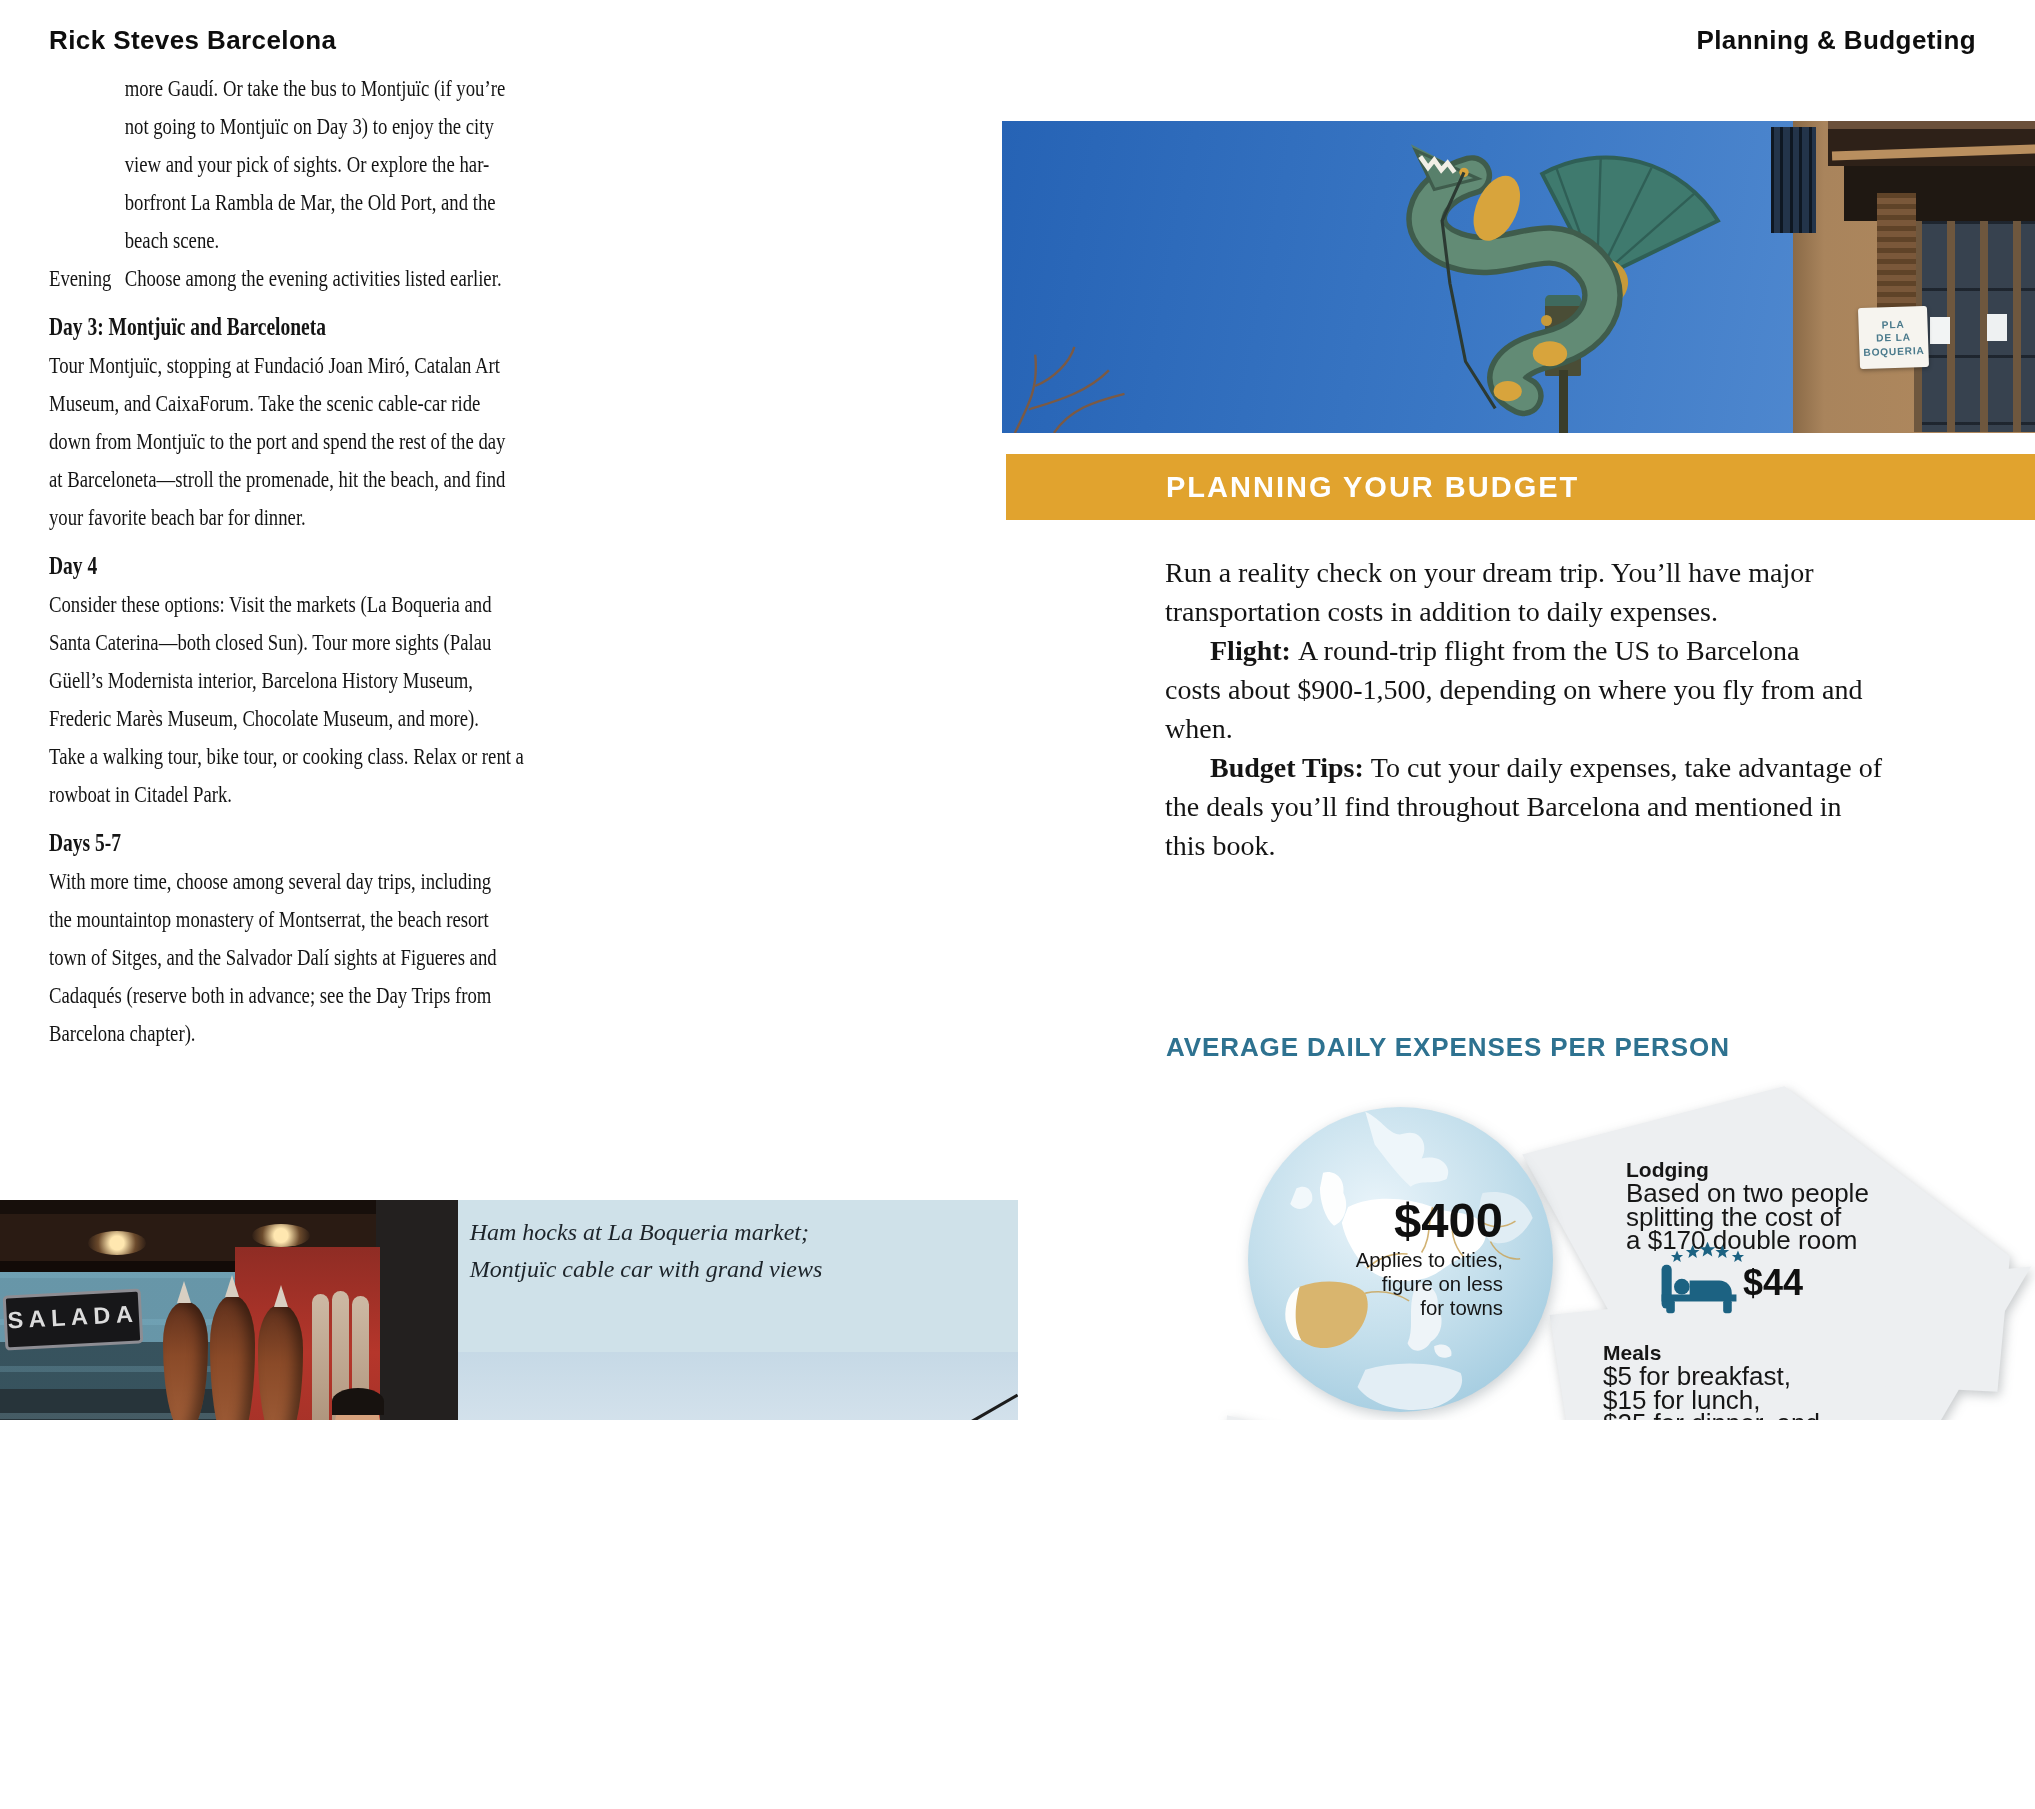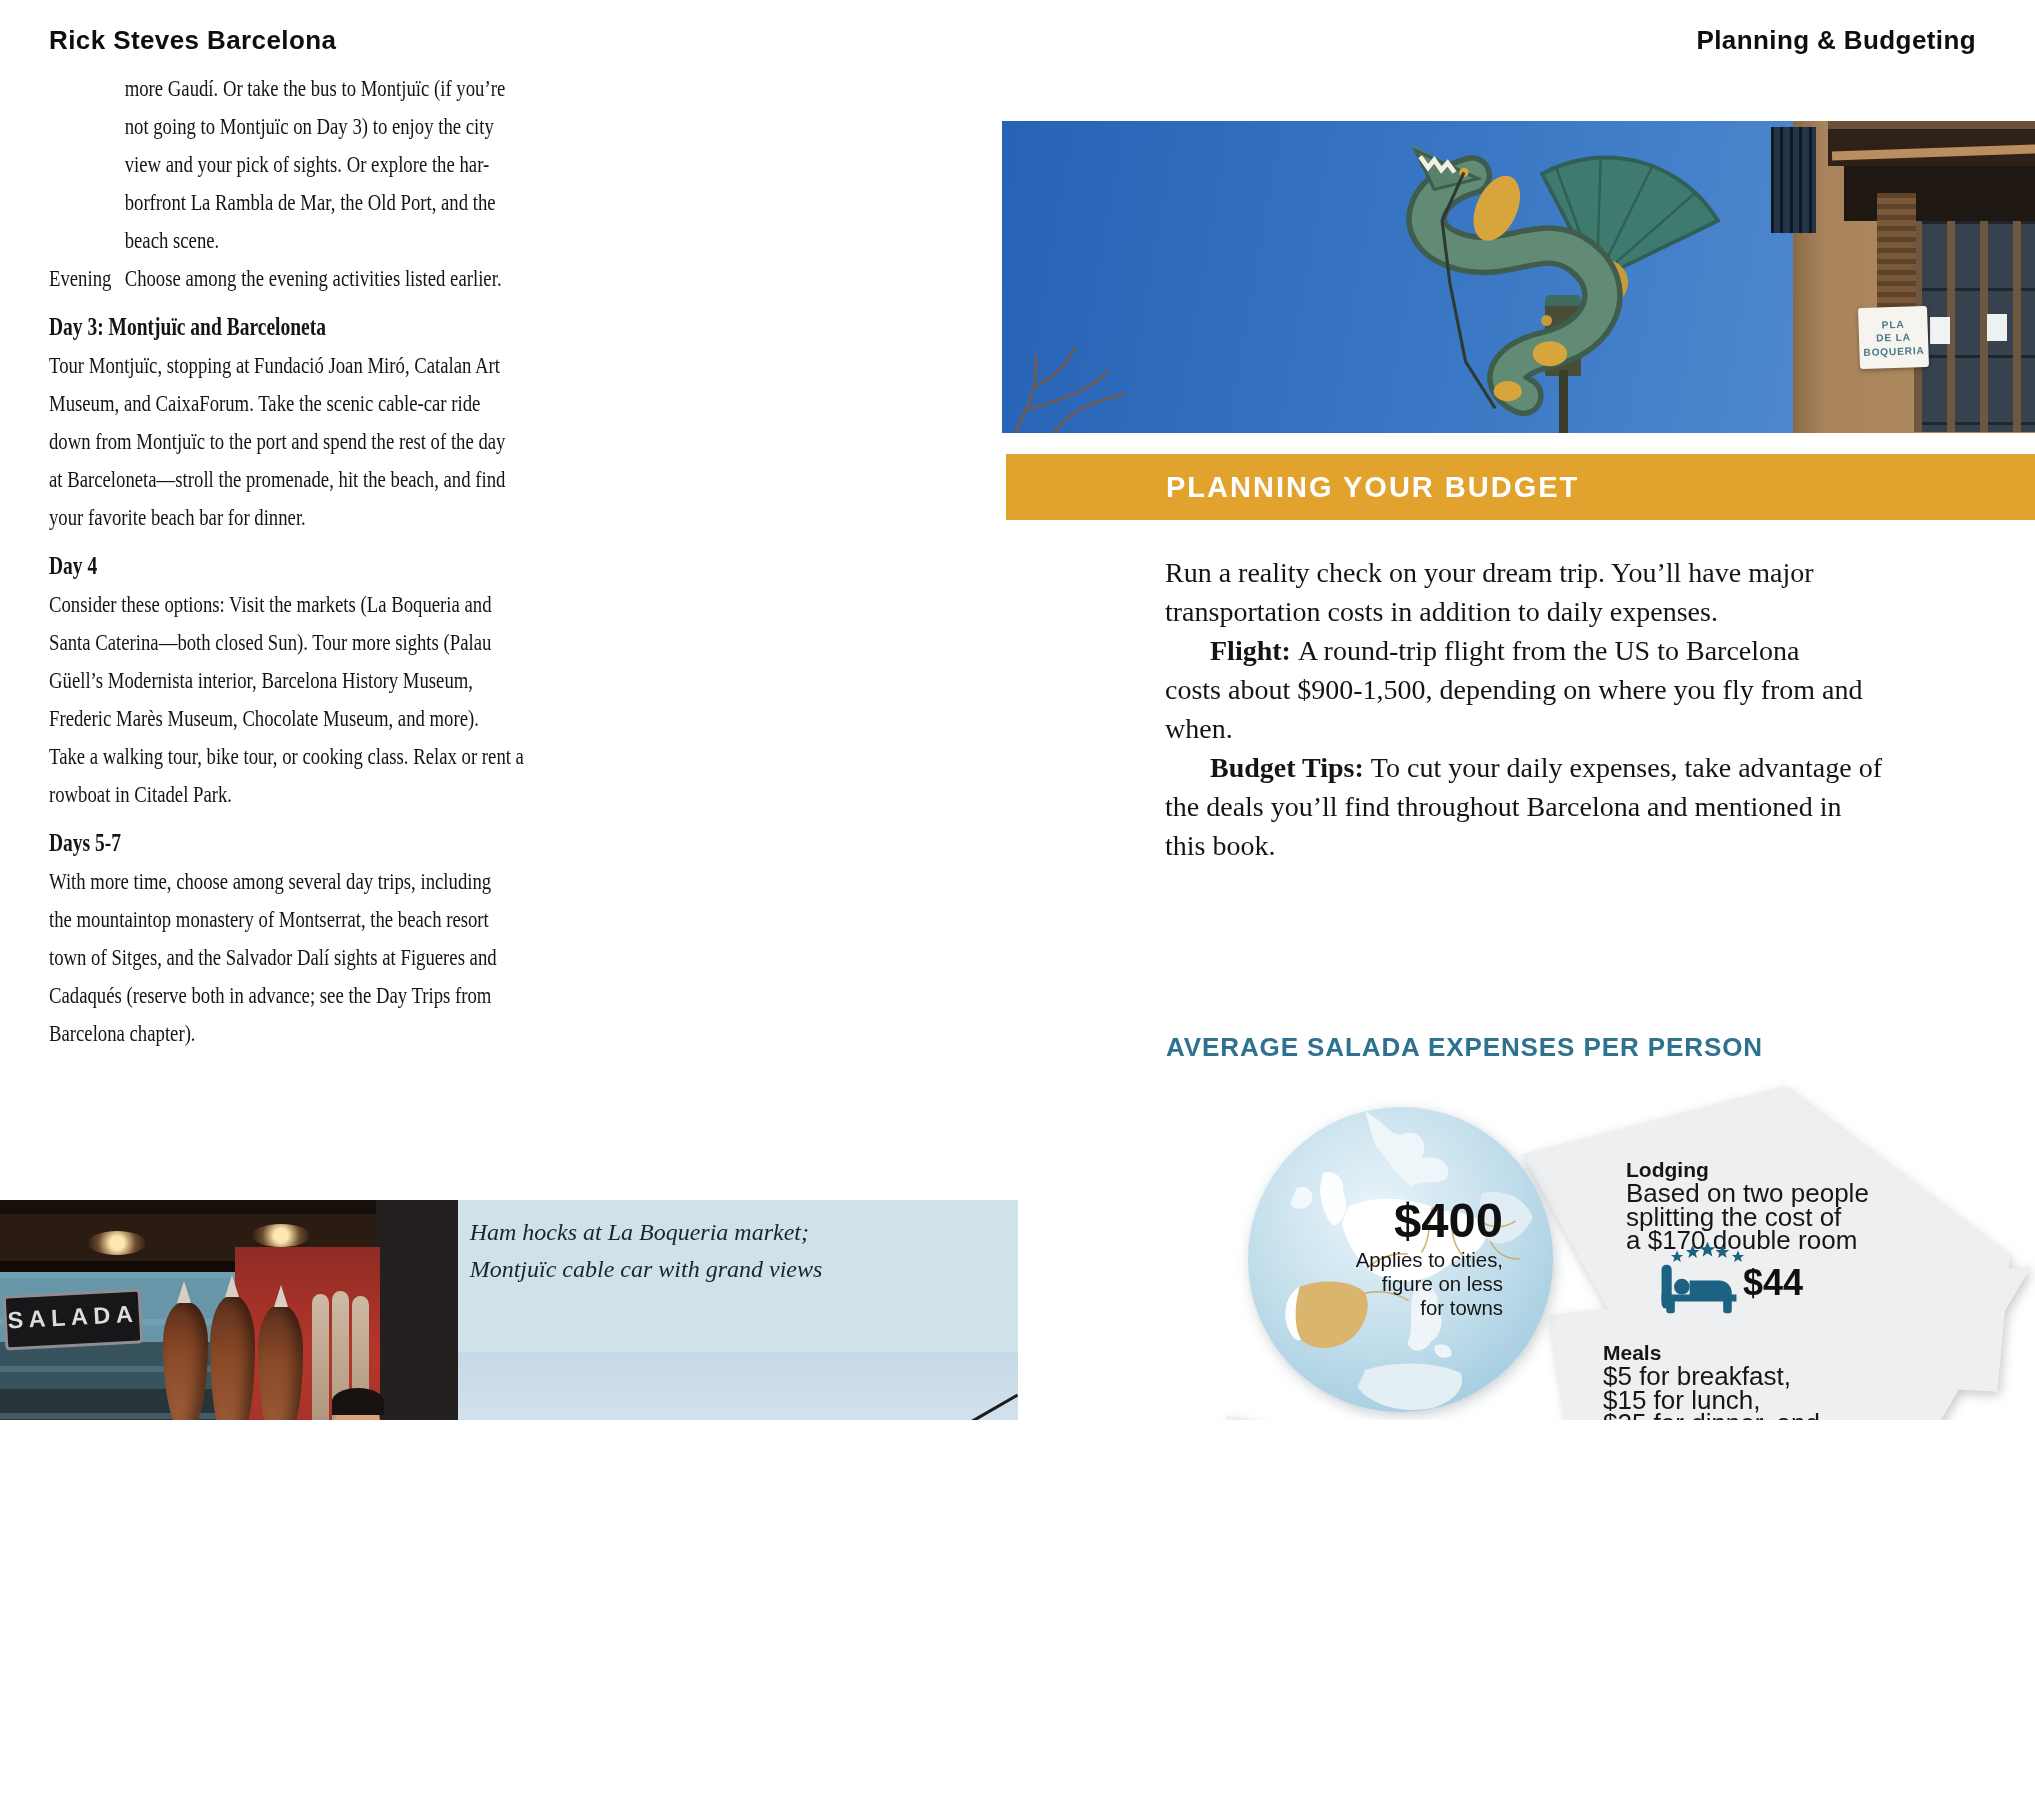--- a/index.html
+++ b/index.html
@@ -235,21 +235,21 @@
     <p class="rpara"><span class="plines">Run a reality check on your dream trip. You’ll have major
 transportation costs in addition to daily expenses.</span></p>
     <p class="rpara pindent"><span class="lead">Flight:</span><span class="plines">A round-trip flight from the US to Barcelona
 costs about $900-1,500, depending on where you fly from and
 when.</span></p>
     <p class="rpara pindent"><span class="lead">Budget Tips:</span><span class="plines">To cut your daily expenses, take advantage of
 the deals you’ll find throughout Barcelona and mentioned in
 this book.</span></p>
   </div>
 
-  <div class="abs subhead">AVERAGE SALADA EXPENSES PER PERSON</div>
+  <div class="abs subhead">AVERAGE DAILY EXPENSES PER PERSON</div>
 
   <div class="abs infographic">
     <svg class="shards" width="869" height="729" viewBox="0 0 1110 931">
       <g fill="#EDEFF1" style="filter:drop-shadow(3px 5px 7px rgba(50,60,70,.28));">
         <path d="M78,428 L335,492 L342,812 L58,748 Z"></path>
         <path d="M325,462 L548,468 L560,645 L470,905 L342,762 Z"></path>
         <path d="M490,300 L1105,238 L792,772 L538,608 Z"></path>
         <path d="M790,8 L1078,225 L1062,398 L905,390 L608,372 L455,95 Z"></path>
       </g>
     </svg>

